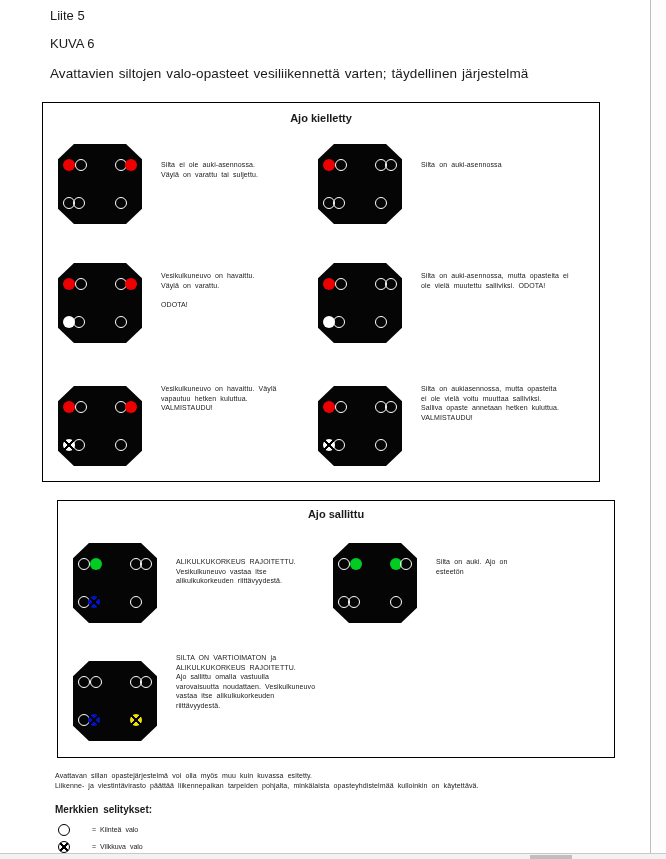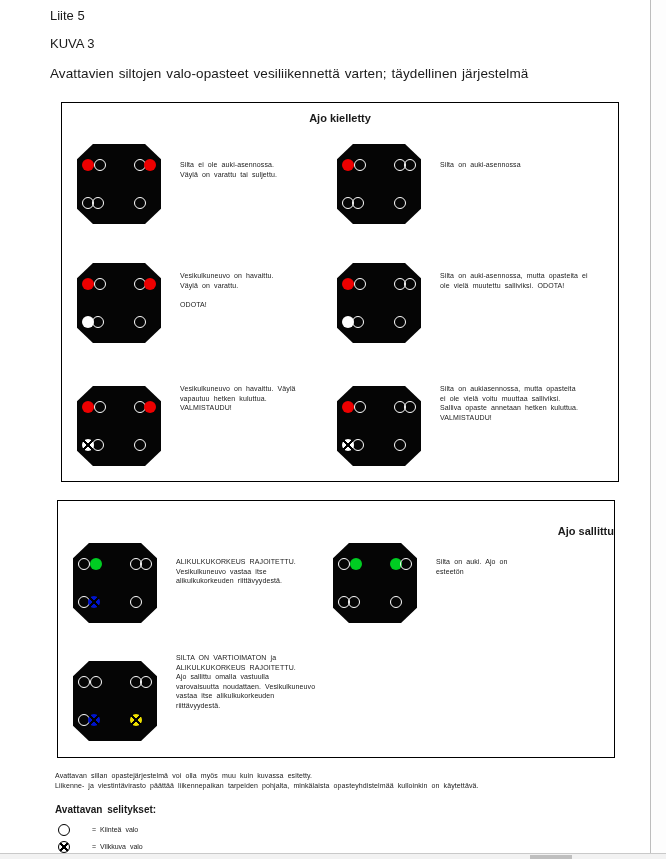--- a/index.html
+++ b/index.html
@@ -9,25 +9,25 @@
     font-family:"Liberation Sans", sans-serif;
     color:#1a1a1a;
   }
   .abs{position:absolute;}
   
   .h-liite{left:50px;top:8px;font-size:13px;}
   .h-kuva{left:50px;top:36px;font-size:13px;}
   .h-title{left:50px;top:66px;font-size:13.5px;letter-spacing:.1px;word-spacing:1px;white-space:nowrap;}
   
   .section{position:absolute;border:1px solid #000;background:#fff;}
-  .section-1{left:61px;top:102px;width:556px;height:378px;}
+  .section-1{left:42px;top:102px;width:556px;height:378px;}
   .section-2{left:57px;top:500px;width:556px;height:256px;}
   .section-header{position:absolute;left:0;right:0;text-align:center;font-weight:bold;font-size:11px;}
   .section-1 .section-header{top:9px;}
-  .section-2 .section-header{top:24px;text-align:right;}
+  .section-2 .section-header{top:7px;}
   
   .panel{
     position:absolute;width:84px;height:80px;background:#050505;
     -webkit-clip-path:polygon(19% 0,81% 0,100% 19%,100% 81%,81% 100%,19% 100%,0 81%,0 19%);
     clip-path:polygon(19% 0,81% 0,100% 19%,100% 81%,81% 100%,19% 100%,0 81%,0 19%);
   }
   .light{
     position:absolute;width:12px;height:12px;border-radius:50%;
     box-sizing:border-box;
   }
@@ -63,21 +63,21 @@
   
   .page-edge-line{left:650px;top:0;width:1px;height:853px;background:#bdbdbd;}
   .page-right-gutter{left:651px;top:0;width:15px;height:853px;background:#fdfdfd;}
   .h-scrollbar{left:0;top:853px;width:666px;height:6px;background:#f2f2f2;border-top:1px solid #c9c9c9;box-sizing:border-box;}
   .h-scrollbar-thumb{position:absolute;left:530px;top:1px;width:42px;height:5px;background:#bfbfbf;}
 </style>
 </head>
 <body>
 
 <div class="abs h-liite">Liite 5</div>
-<div class="abs h-kuva">KUVA 3</div>
+<div class="abs h-kuva">KUVA 6</div>
 <div class="abs h-title">Avattavien siltojen valo-opasteet vesiliikennettä varten; täydellinen järjestelmä</div>
 
 <div class="section section-1">
   <div class="section-header">Ajo kielletty</div>
   <div class="rows">
       <div class="panel" style="left: 15px; top: 41px;">
         <span class="light l-red" style="left: 5px; top: 15px;"></span>
         <span class="light light-off" style="left: 17px; top: 15px;"></span>
         <span class="light light-off" style="left: 57px; top: 15px;"></span>
         <span class="light l-red" style="left: 67px; top: 15px;"></span>
@@ -209,21 +209,21 @@
         <div>riittävyydestä.</div>
       </div>
     </div>
 </div>
 
 <div class="abs footer-note">
   <div>Avattavan sillan opastejärjestelmä voi olla myös muu kuin kuvassa esitetty.</div>
   <div>Liikenne- ja viestintävirasto päättää liikennepaikan tarpeiden pohjalta, minkälaista opasteyhdistelmää kulloinkin on käytettävä.</div>
 </div>
 
-<div class="abs legend-heading">Avattavan selitykset:</div>
+<div class="abs legend-heading">Merkkien selitykset:</div>
 <div class="legend-item legend-item-1">
   <span class="legend-icon"></span>
   <span class="legend-label">= Kiinteä valo</span>
 </div>
 <div class="legend-item legend-item-2">
   <span class="legend-icon blink"></span>
   <span class="legend-label">= Vilkkuva valo</span>
 </div>
 
 <div class="abs page-right-gutter"></div>

